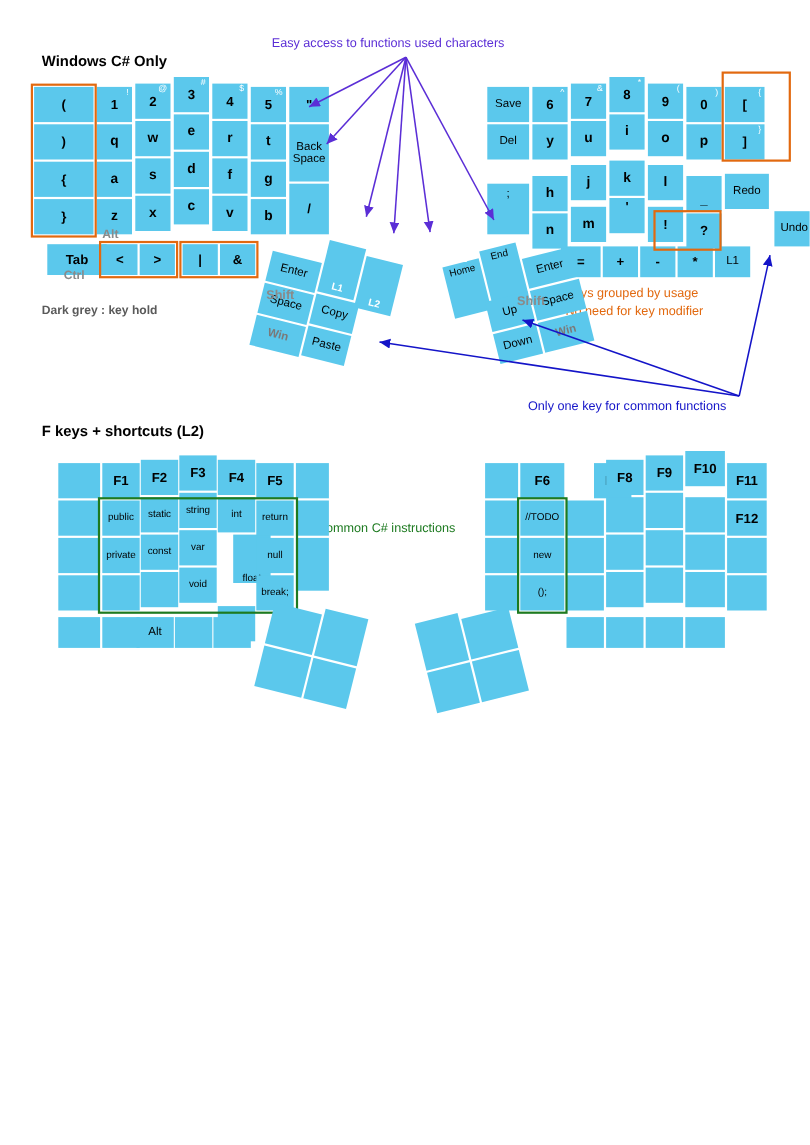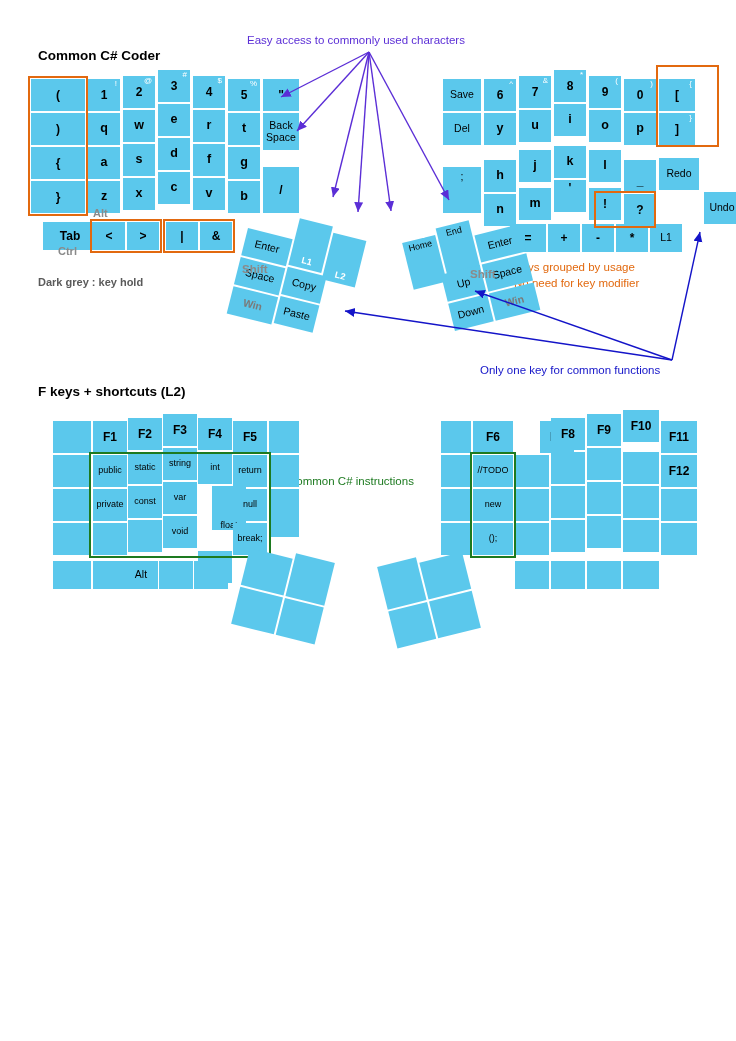--- a/index.html
+++ b/index.html
@@ -114,25 +114,25 @@
     width: 736px;
     height: 1041px;
     pointer-events: none;
   }
 </style>
 </head>
 <body>
 
 <div class="stage">
 
-  <div class="abs title" style="left:38px; top:48px;">Common C# Coder</div>
+  <div class="abs title" style="left:38px; top:48px;">Windows C# Only</div>
 
   <div class="abs title" style="left:38px; top:384px;">F keys + shortcuts (L2)</div>
 
-  <div class="abs note-purple" style="left:247px; top:34px;">Easy access to commonly used characters</div>
+  <div class="abs note-purple" style="left:247px; top:34px;">Easy access to functions used characters</div>
 
   <div class="abs note-orange" style="left:514px; top:261px;">Keys grouped by usage</div>
   <div class="abs note-orange" style="left:514px; top:277px;">No need for key modifier</div>
 
   <div class="abs note-blue" style="left:480px; top:364px;">Only one key for common functions</div>
 
   <div class="abs note-grey" style="left:38px; top:276px;">Dark grey : key hold</div>
 
   <div class="abs note-green" style="left:288px; top:475px;">Common C# instructions</div>
 
@@ -233,21 +233,21 @@
   <div class="key" style="left:228px; top:181px; width:32px; height:32px;">
     <span class="lbl lower">b</span>
   </div>
   <div class="key" style="left:200px; top:222px; width:32px; height:28px;">
     <span class="lbl">&amp;</span>
   </div>
 
   <div class="key" style="left:263px; top:79px; width:36px; height:32px;">
     <span class="lbl">"</span>
   </div>
-  <div class="key" style="left:263px; top:113px; width:36px; height:37px; flex-direction:column;">
+  <div class="key" style="left:263px; top:113px; width:36px; height:52px; flex-direction:column;">
     <span class="lbl small">Back</span>
     <span class="lbl small">Space</span>
   </div>
   <div class="key" style="left:263px; top:167px; width:36px; height:46px;">
     <span class="lbl">/</span>
   </div>
 
   <div class="box-orange" style="left:28px; top:76px; width:60px; height:140px;"></div>
   <div class="box-orange" style="left:90px; top:219px; width:72px; height:34px;"></div>
   <div class="box-orange" style="left:163px; top:219px; width:72px; height:34px;"></div>

